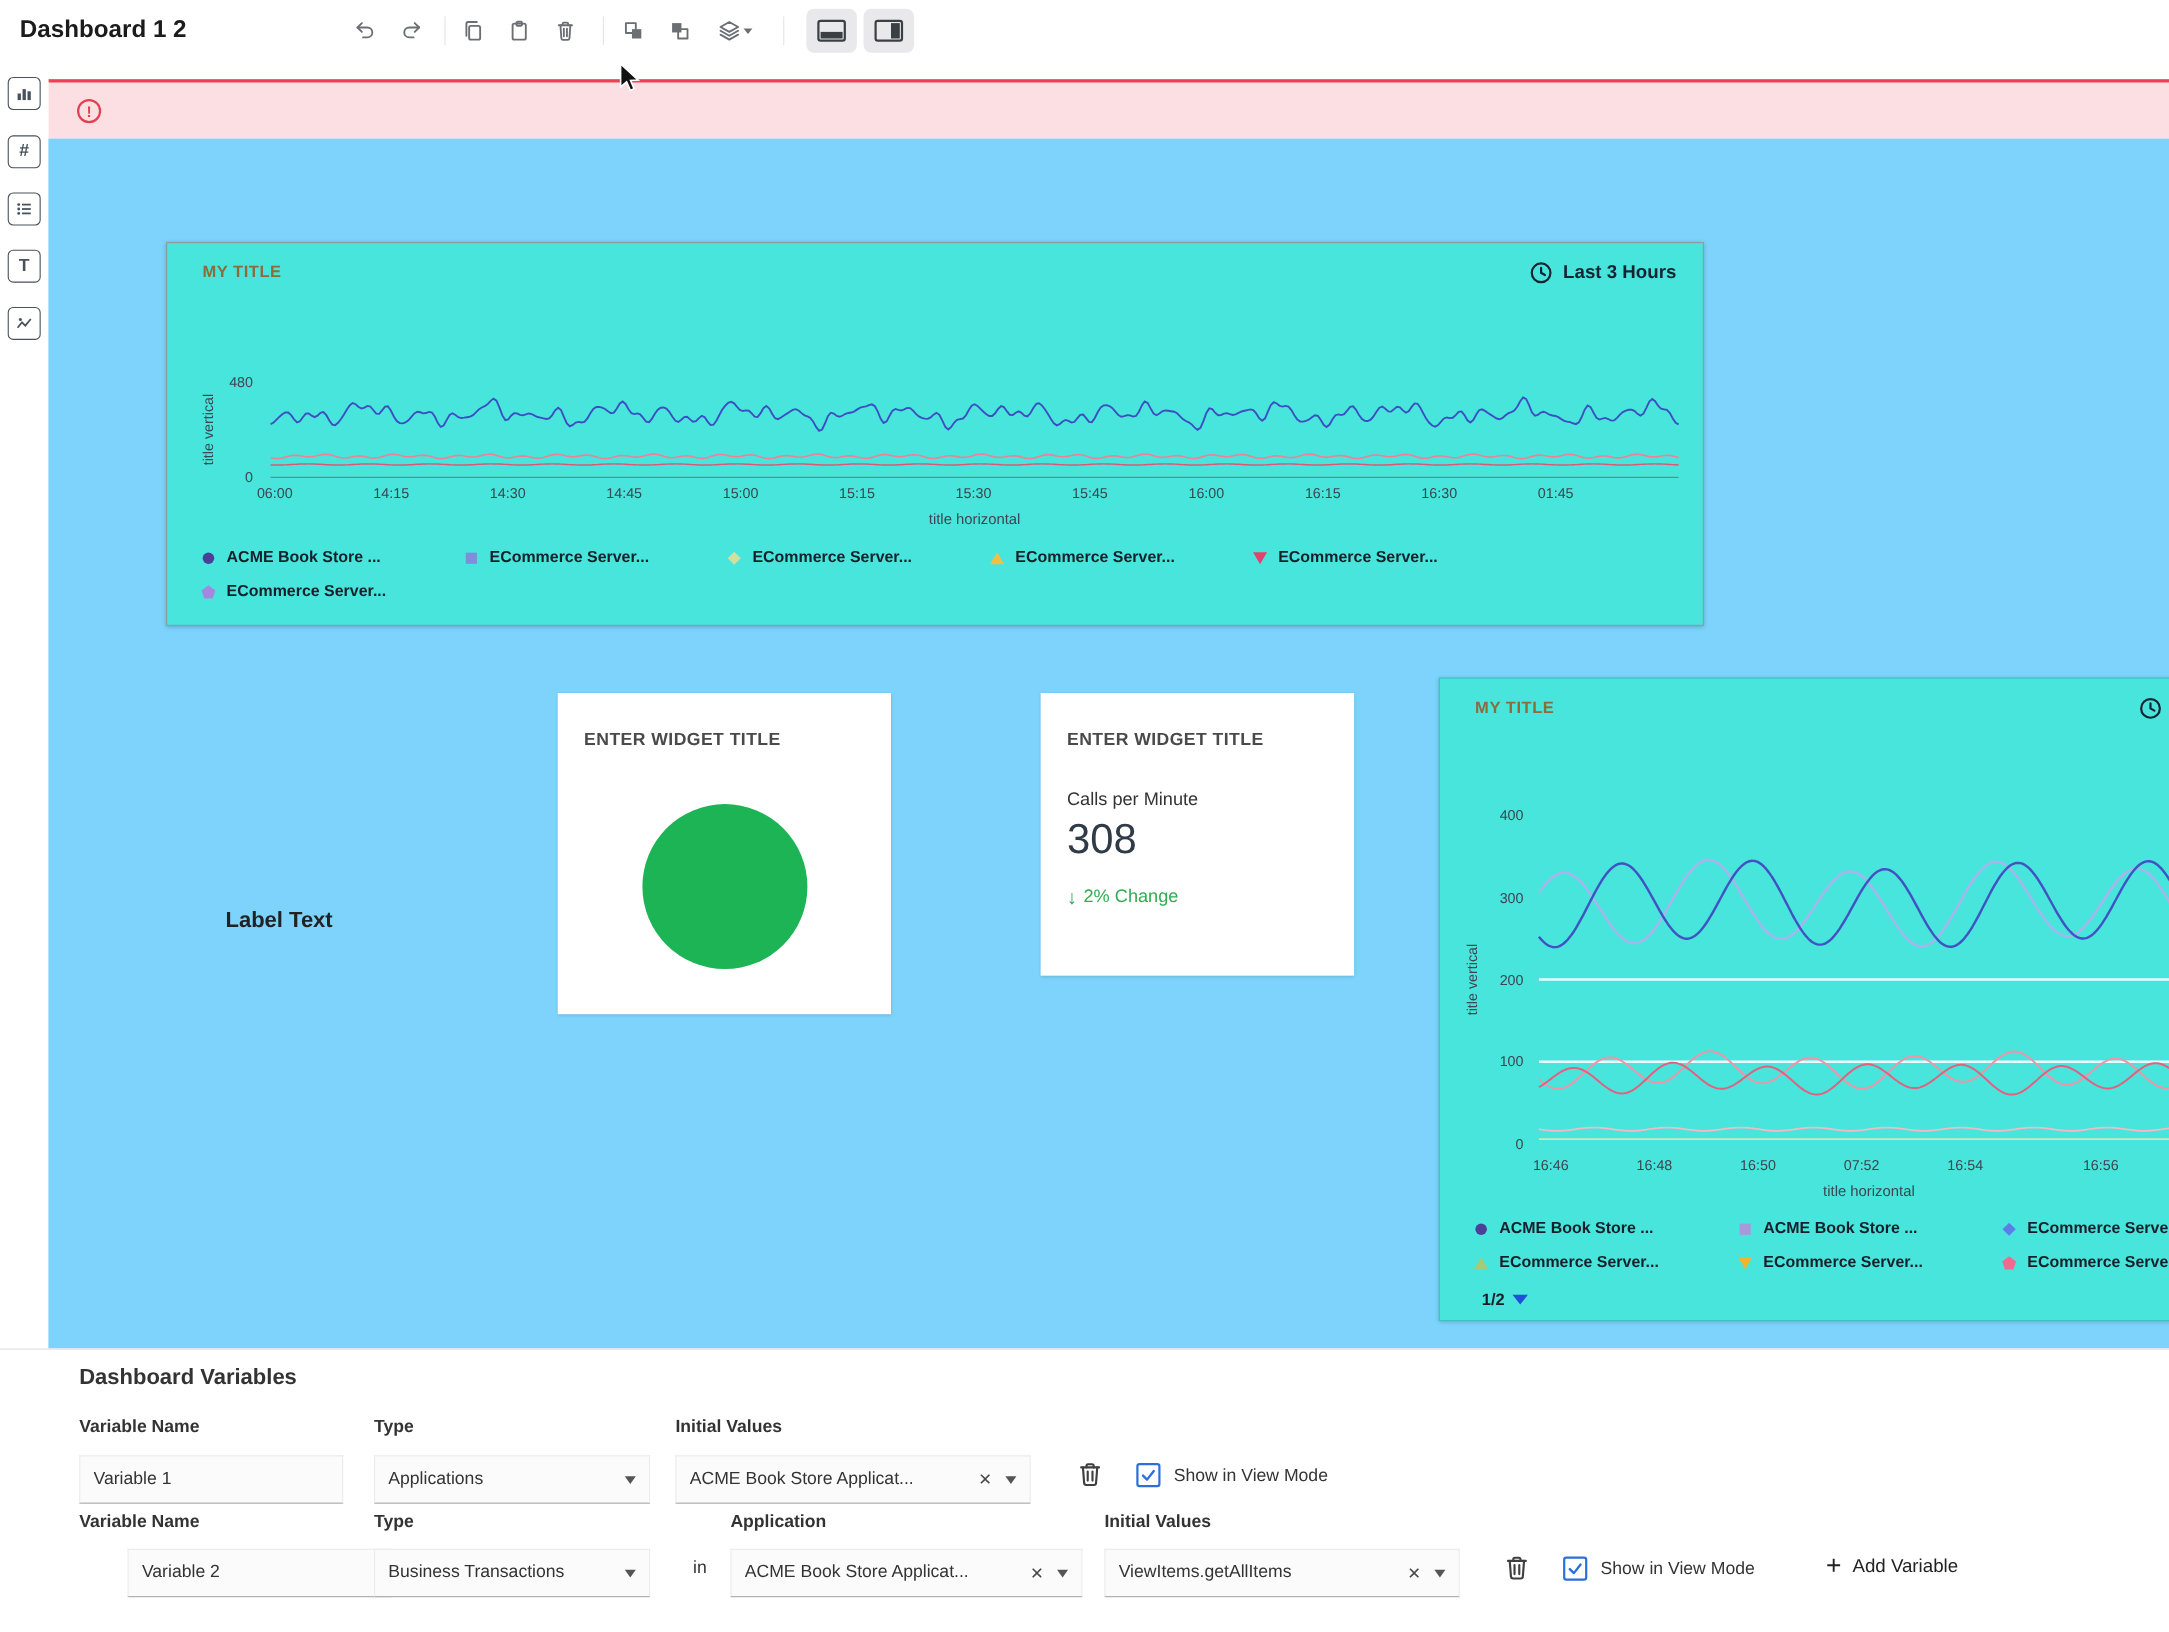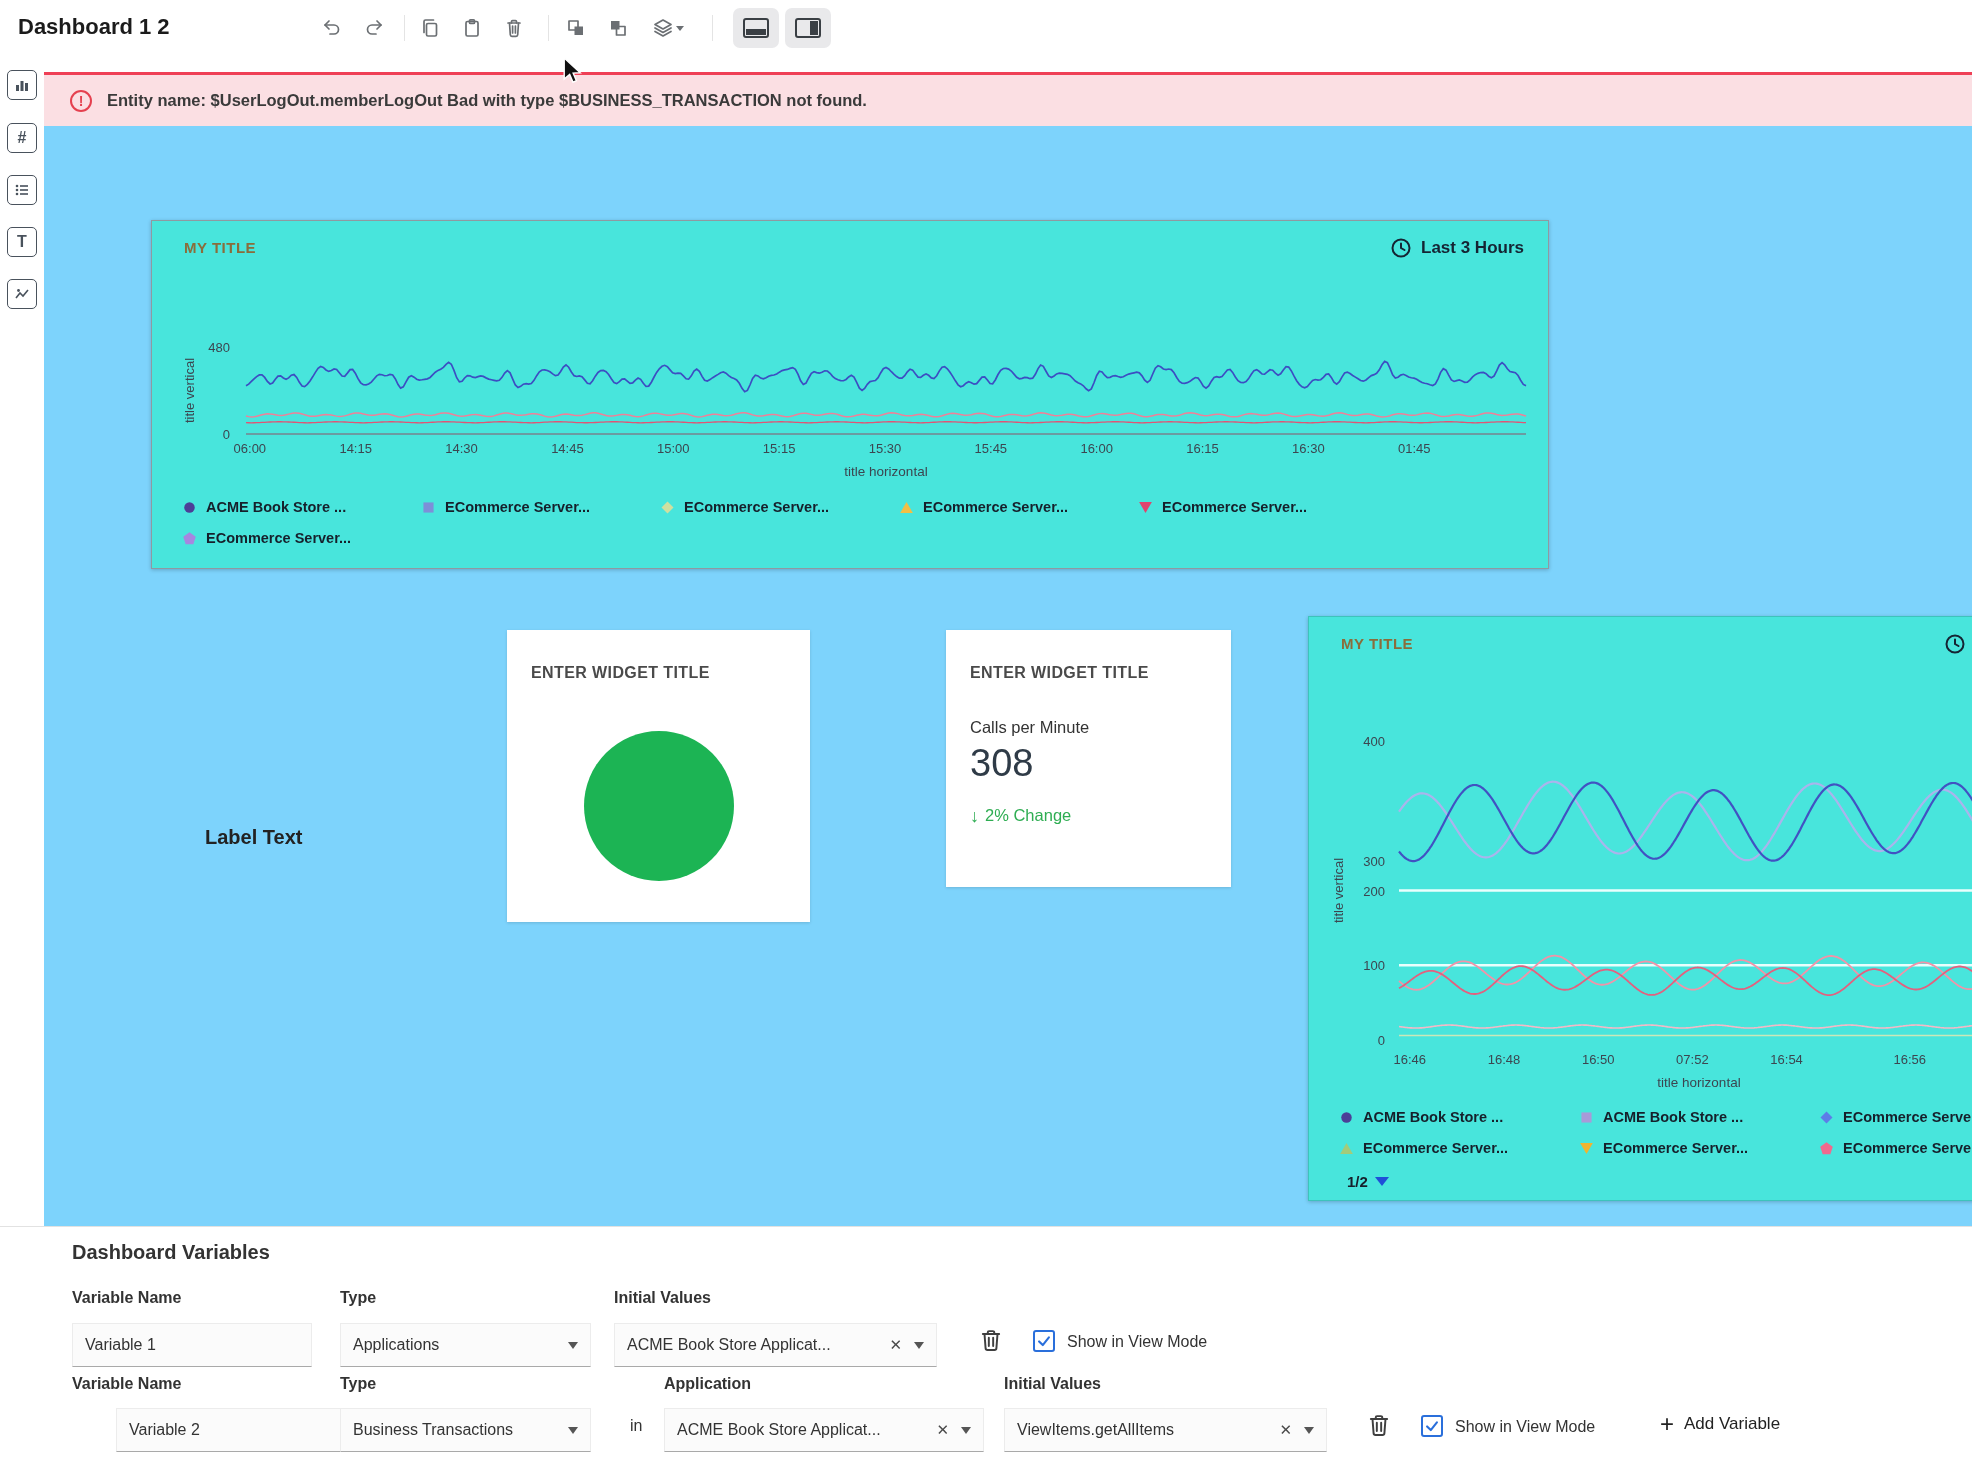--- a/index.html
+++ b/index.html
@@ -152,21 +152,20 @@
     </div>
     <div class="toggle-btn" style="left:785px">
       <div class="tg-rect">
           <div class="fill-r"></div>
         </div>
     </div>
   </header>
 
   <div class="banner">
     <div class="err-ic">!</div>
-    <div class="banner-text">Entity name: $UserLogOut.memberLogOut Bad with type $BUSINESS_TRANSACTION not found.</div>
   </div>
 
   <aside class="rail">
     <div class="rail-item" style="top:14px">
       <svg width="18" height="18" viewBox="0 0 18 18">
           <rect x="3" y="9" width="3" height="6" fill="#49525c"></rect>
           <rect x="7.5" y="5" width="3" height="10" fill="#49525c"></rect>
           <rect x="12" y="7" width="3" height="8" fill="#49525c"></rect>
         </svg>
     </div>
@@ -292,21 +291,21 @@
       <div class="w-title">MY TITLE</div>
       <div class="time-range" style="left:635px">
         <svg width="22" height="22" viewBox="0 0 22 22">
             <circle cx="11" cy="11" r="8.5" stroke="#152433" stroke-width="2" fill="none"></circle>
             <path d="M11 6.5 V11 L14.5 13" stroke="#152433" stroke-width="2" fill="none" stroke-linecap="round"></path>
           </svg>
       </div>
       <div class="yaxis-label" style="left:20px;top:124px;height:299px;width:18px">title vertical</div>
       <div class="yticks" style="left:46px;top:124px;width:30px;height:299px">
           <span class="ytick" style="top: 0%;">400</span>
-          <span class="ytick" style="top: 25%; margin-top: 45px;">300</span>
+          <span class="ytick" style="top: 25%;">300</span>
           <span class="ytick" style="top: 50%;">200</span>
           <span class="ytick" style="top: 75%;">100</span>
           <span class="ytick" style="top: 100%;">0</span>
         </div>
       <svg class="plot-svg" style="left:90px;top:124px;width:600px;height:299px" viewBox="0 0 1000 1000" preserveAspectRatio="none">
           <polyline points="0.0,500.0 2.1,500.0 4.2,500.0 6.3,500.0 8.3,500.0 10.4,500.0 12.5,500.0 14.6,500.0 16.7,500.0 18.8,500.0 20.8,500.0 22.9,500.0 25.0,500.0 27.1,500.0 29.2,500.0 31.3,500.0 33.3,500.0 35.4,500.0 37.5,500.0 39.6,500.0 41.7,500.0 43.8,500.0 45.8,500.0 47.9,500.0 50.0,500.0 52.1,500.0 54.2,500.0 56.3,500.0 58.3,500.0 60.4,500.0 62.5,500.0 64.6,500.0 66.7,500.0 68.8,500.0 70.8,500.0 72.9,500.0 75.0,500.0 77.1,500.0 79.2,500.0 81.3,500.0 83.3,500.0 85.4,500.0 87.5,500.0 89.6,500.0 91.7,500.0 93.8,500.0 95.8,500.0 97.9,500.0 100.0,500.0 102.1,500.0 104.2,500.0 106.3,500.0 108.3,500.0 110.4,500.0 112.5,500.0 114.6,500.0 116.7,500.0 118.8,500.0 120.8,500.0 122.9,500.0 125.0,500.0 127.1,500.0 129.2,500.0 131.3,500.0 133.3,500.0 135.4,500.0 137.5,500.0 139.6,500.0 141.7,500.0 143.8,500.0 145.8,500.0 147.9,500.0 150.0,500.0 152.1,500.0 154.2,500.0 156.3,500.0 158.3,500.0 160.4,500.0 162.5,500.0 164.6,500.0 166.7,500.0 168.8,500.0 170.8,500.0 172.9,500.0 175.0,500.0 177.1,500.0 179.2,500.0 181.3,500.0 183.3,500.0 185.4,500.0 187.5,500.0 189.6,500.0 191.7,500.0 193.8,500.0 195.8,500.0 197.9,500.0 200.0,500.0 202.1,500.0 204.2,500.0 206.3,500.0 208.3,500.0 210.4,500.0 212.5,500.0 214.6,500.0 216.7,500.0 218.8,500.0 220.8,500.0 222.9,500.0 225.0,500.0 227.1,500.0 229.2,500.0 231.3,500.0 233.3,500.0 235.4,500.0 237.5,500.0 239.6,500.0 241.7,500.0 243.8,500.0 245.8,500.0 247.9,500.0 250.0,500.0 252.1,500.0 254.2,500.0 256.3,500.0 258.3,500.0 260.4,500.0 262.5,500.0 264.6,500.0 266.7,500.0 268.8,500.0 270.8,500.0 272.9,500.0 275.0,500.0 277.1,500.0 279.2,500.0 281.3,500.0 283.3,500.0 285.4,500.0 287.5,500.0 289.6,500.0 291.7,500.0 293.8,500.0 295.8,500.0 297.9,500.0 300.0,500.0 302.1,500.0 304.2,500.0 306.3,500.0 308.3,500.0 310.4,500.0 312.5,500.0 314.6,500.0 316.7,500.0 318.8,500.0 320.8,500.0 322.9,500.0 325.0,500.0 327.1,500.0 329.2,500.0 331.3,500.0 333.3,500.0 335.4,500.0 337.5,500.0 339.6,500.0 341.7,500.0 343.8,500.0 345.8,500.0 347.9,500.0 350.0,500.0 352.1,500.0 354.2,500.0 356.3,500.0 358.3,500.0 360.4,500.0 362.5,500.0 364.6,500.0 366.7,500.0 368.8,500.0 370.8,500.0 372.9,500.0 375.0,500.0 377.1,500.0 379.2,500.0 381.3,500.0 383.3,500.0 385.4,500.0 387.5,500.0 389.6,500.0 391.7,500.0 393.8,500.0 395.8,500.0 397.9,500.0 400.0,500.0 402.1,500.0 404.2,500.0 406.3,500.0 408.3,500.0 410.4,500.0 412.5,500.0 414.6,500.0 416.7,500.0 418.8,500.0 420.8,500.0 422.9,500.0 425.0,500.0 427.1,500.0 429.2,500.0 431.3,500.0 433.3,500.0 435.4,500.0 437.5,500.0 439.6,500.0 441.7,500.0 443.8,500.0 445.8,500.0 447.9,500.0 450.0,500.0 452.1,500.0 454.2,500.0 456.3,500.0 458.3,500.0 460.4,500.0 462.5,500.0 464.6,500.0 466.7,500.0 468.8,500.0 470.8,500.0 472.9,500.0 475.0,500.0 477.1,500.0 479.2,500.0 481.3,500.0 483.3,500.0 485.4,500.0 487.5,500.0 489.6,500.0 491.7,500.0 493.8,500.0 495.8,500.0 497.9,500.0 500.0,500.0 502.1,500.0 504.2,500.0 506.3,500.0 508.3,500.0 510.4,500.0 512.5,500.0 514.6,500.0 516.7,500.0 518.8,500.0 520.8,500.0 522.9,500.0 525.0,500.0 527.1,500.0 529.2,500.0 531.3,500.0 533.3,500.0 535.4,500.0 537.5,500.0 539.6,500.0 541.7,500.0 543.8,500.0 545.8,500.0 547.9,500.0 550.0,500.0 552.1,500.0 554.2,500.0 556.3,500.0 558.3,500.0 560.4,500.0 562.5,500.0 564.6,500.0 566.7,500.0 568.8,500.0 570.8,500.0 572.9,500.0 575.0,500.0 577.1,500.0 579.2,500.0 581.3,500.0 583.3,500.0 585.4,500.0 587.5,500.0 589.6,500.0 591.7,500.0 593.8,500.0 595.8,500.0 597.9,500.0 600.0,500.0 602.1,500.0 604.2,500.0 606.3,500.0 608.3,500.0 610.4,500.0 612.5,500.0 614.6,500.0 616.7,500.0 618.8,500.0 620.8,500.0 622.9,500.0 625.0,500.0 627.1,500.0 629.2,500.0 631.3,500.0 633.3,500.0 635.4,500.0 637.5,500.0 639.6,500.0 641.7,500.0 643.8,500.0 645.8,500.0 647.9,500.0 650.0,500.0 652.1,500.0 654.2,500.0 656.3,500.0 658.3,500.0 660.4,500.0 662.5,500.0 664.6,500.0 666.7,500.0 668.8,500.0 670.8,500.0 672.9,500.0 675.0,500.0 677.1,500.0 679.2,500.0 681.3,500.0 683.3,500.0 685.4,500.0 687.5,500.0 689.6,500.0 691.7,500.0 693.8,500.0 695.8,500.0 697.9,500.0 700.0,500.0 702.1,500.0 704.2,500.0 706.3,500.0 708.3,500.0 710.4,500.0 712.5,500.0 714.6,500.0 716.7,500.0 718.8,500.0 720.8,500.0 722.9,500.0 725.0,500.0 727.1,500.0 729.2,500.0 731.3,500.0 733.3,500.0 735.4,500.0 737.5,500.0 739.6,500.0 741.7,500.0 743.8,500.0 745.8,500.0 747.9,500.0 750.0,500.0 752.1,500.0 754.2,500.0 756.3,500.0 758.3,500.0 760.4,500.0 762.5,500.0 764.6,500.0 766.7,500.0 768.8,500.0 770.8,500.0 772.9,500.0 775.0,500.0 777.1,500.0 779.2,500.0 781.3,500.0 783.3,500.0 785.4,500.0 787.5,500.0 789.6,500.0 791.7,500.0 793.8,500.0 795.8,500.0 797.9,500.0 800.0,500.0 802.1,500.0 804.2,500.0 806.3,500.0 808.3,500.0 810.4,500.0 812.5,500.0 814.6,500.0 816.7,500.0 818.8,500.0 820.8,500.0 822.9,500.0 825.0,500.0 827.1,500.0 829.2,500.0 831.3,500.0 833.3,500.0 835.4,500.0 837.5,500.0 839.6,500.0 841.7,500.0 843.8,500.0 845.8,500.0 847.9,500.0 850.0,500.0 852.1,500.0 854.2,500.0 856.3,500.0 858.3,500.0 860.4,500.0 862.5,500.0 864.6,500.0 866.7,500.0 868.8,500.0 870.8,500.0 872.9,500.0 875.0,500.0 877.1,500.0 879.2,500.0 881.3,500.0 883.3,500.0 885.4,500.0 887.5,500.0 889.6,500.0 891.7,500.0 893.8,500.0 895.8,500.0 897.9,500.0 900.0,500.0 902.1,500.0 904.2,500.0 906.3,500.0 908.3,500.0 910.4,500.0 912.5,500.0 914.6,500.0 916.7,500.0 918.8,500.0 920.8,500.0 922.9,500.0 925.0,500.0 927.1,500.0 929.2,500.0 931.3,500.0 933.3,500.0 935.4,500.0 937.5,500.0 939.6,500.0 941.7,500.0 943.8,500.0 945.8,500.0 947.9,500.0 950.0,500.0 952.1,500.0 954.2,500.0 956.3,500.0 958.3,500.0 960.4,500.0 962.5,500.0 964.6,500.0 966.7,500.0 968.8,500.0 970.8,500.0 972.9,500.0 975.0,500.0 977.1,500.0 979.2,500.0 981.3,500.0 983.3,500.0 985.4,500.0 987.5,500.0 989.6,500.0 991.7,500.0 993.8,500.0 995.8,500.0 997.9,500.0 1000.0,500.0" fill="none" stroke="#e9fffd" stroke-width="2.4" vector-effect="non-scaling-stroke"></polyline>
           <polyline points="0.0,750.0 2.1,750.0 4.2,750.0 6.3,750.0 8.3,750.0 10.4,750.0 12.5,750.0 14.6,750.0 16.7,750.0 18.8,750.0 20.8,750.0 22.9,750.0 25.0,750.0 27.1,750.0 29.2,750.0 31.3,750.0 33.3,750.0 35.4,750.0 37.5,750.0 39.6,750.0 41.7,750.0 43.8,750.0 45.8,750.0 47.9,750.0 50.0,750.0 52.1,750.0 54.2,750.0 56.3,750.0 58.3,750.0 60.4,750.0 62.5,750.0 64.6,750.0 66.7,750.0 68.8,750.0 70.8,750.0 72.9,750.0 75.0,750.0 77.1,750.0 79.2,750.0 81.3,750.0 83.3,750.0 85.4,750.0 87.5,750.0 89.6,750.0 91.7,750.0 93.8,750.0 95.8,750.0 97.9,750.0 100.0,750.0 102.1,750.0 104.2,750.0 106.3,750.0 108.3,750.0 110.4,750.0 112.5,750.0 114.6,750.0 116.7,750.0 118.8,750.0 120.8,750.0 122.9,750.0 125.0,750.0 127.1,750.0 129.2,750.0 131.3,750.0 133.3,750.0 135.4,750.0 137.5,750.0 139.6,750.0 141.7,750.0 143.8,750.0 145.8,750.0 147.9,750.0 150.0,750.0 152.1,750.0 154.2,750.0 156.3,750.0 158.3,750.0 160.4,750.0 162.5,750.0 164.6,750.0 166.7,750.0 168.8,750.0 170.8,750.0 172.9,750.0 175.0,750.0 177.1,750.0 179.2,750.0 181.3,750.0 183.3,750.0 185.4,750.0 187.5,750.0 189.6,750.0 191.7,750.0 193.8,750.0 195.8,750.0 197.9,750.0 200.0,750.0 202.1,750.0 204.2,750.0 206.3,750.0 208.3,750.0 210.4,750.0 212.5,750.0 214.6,750.0 216.7,750.0 218.8,750.0 220.8,750.0 222.9,750.0 225.0,750.0 227.1,750.0 229.2,750.0 231.3,750.0 233.3,750.0 235.4,750.0 237.5,750.0 239.6,750.0 241.7,750.0 243.8,750.0 245.8,750.0 247.9,750.0 250.0,750.0 252.1,750.0 254.2,750.0 256.3,750.0 258.3,750.0 260.4,750.0 262.5,750.0 264.6,750.0 266.7,750.0 268.8,750.0 270.8,750.0 272.9,750.0 275.0,750.0 277.1,750.0 279.2,750.0 281.3,750.0 283.3,750.0 285.4,750.0 287.5,750.0 289.6,750.0 291.7,750.0 293.8,750.0 295.8,750.0 297.9,750.0 300.0,750.0 302.1,750.0 304.2,750.0 306.3,750.0 308.3,750.0 310.4,750.0 312.5,750.0 314.6,750.0 316.7,750.0 318.8,750.0 320.8,750.0 322.9,750.0 325.0,750.0 327.1,750.0 329.2,750.0 331.3,750.0 333.3,750.0 335.4,750.0 337.5,750.0 339.6,750.0 341.7,750.0 343.8,750.0 345.8,750.0 347.9,750.0 350.0,750.0 352.1,750.0 354.2,750.0 356.3,750.0 358.3,750.0 360.4,750.0 362.5,750.0 364.6,750.0 366.7,750.0 368.8,750.0 370.8,750.0 372.9,750.0 375.0,750.0 377.1,750.0 379.2,750.0 381.3,750.0 383.3,750.0 385.4,750.0 387.5,750.0 389.6,750.0 391.7,750.0 393.8,750.0 395.8,750.0 397.9,750.0 400.0,750.0 402.1,750.0 404.2,750.0 406.3,750.0 408.3,750.0 410.4,750.0 412.5,750.0 414.6,750.0 416.7,750.0 418.8,750.0 420.8,750.0 422.9,750.0 425.0,750.0 427.1,750.0 429.2,750.0 431.3,750.0 433.3,750.0 435.4,750.0 437.5,750.0 439.6,750.0 441.7,750.0 443.8,750.0 445.8,750.0 447.9,750.0 450.0,750.0 452.1,750.0 454.2,750.0 456.3,750.0 458.3,750.0 460.4,750.0 462.5,750.0 464.6,750.0 466.7,750.0 468.8,750.0 470.8,750.0 472.9,750.0 475.0,750.0 477.1,750.0 479.2,750.0 481.3,750.0 483.3,750.0 485.4,750.0 487.5,750.0 489.6,750.0 491.7,750.0 493.8,750.0 495.8,750.0 497.9,750.0 500.0,750.0 502.1,750.0 504.2,750.0 506.3,750.0 508.3,750.0 510.4,750.0 512.5,750.0 514.6,750.0 516.7,750.0 518.8,750.0 520.8,750.0 522.9,750.0 525.0,750.0 527.1,750.0 529.2,750.0 531.3,750.0 533.3,750.0 535.4,750.0 537.5,750.0 539.6,750.0 541.7,750.0 543.8,750.0 545.8,750.0 547.9,750.0 550.0,750.0 552.1,750.0 554.2,750.0 556.3,750.0 558.3,750.0 560.4,750.0 562.5,750.0 564.6,750.0 566.7,750.0 568.8,750.0 570.8,750.0 572.9,750.0 575.0,750.0 577.1,750.0 579.2,750.0 581.3,750.0 583.3,750.0 585.4,750.0 587.5,750.0 589.6,750.0 591.7,750.0 593.8,750.0 595.8,750.0 597.9,750.0 600.0,750.0 602.1,750.0 604.2,750.0 606.3,750.0 608.3,750.0 610.4,750.0 612.5,750.0 614.6,750.0 616.7,750.0 618.8,750.0 620.8,750.0 622.9,750.0 625.0,750.0 627.1,750.0 629.2,750.0 631.3,750.0 633.3,750.0 635.4,750.0 637.5,750.0 639.6,750.0 641.7,750.0 643.8,750.0 645.8,750.0 647.9,750.0 650.0,750.0 652.1,750.0 654.2,750.0 656.3,750.0 658.3,750.0 660.4,750.0 662.5,750.0 664.6,750.0 666.7,750.0 668.8,750.0 670.8,750.0 672.9,750.0 675.0,750.0 677.1,750.0 679.2,750.0 681.3,750.0 683.3,750.0 685.4,750.0 687.5,750.0 689.6,750.0 691.7,750.0 693.8,750.0 695.8,750.0 697.9,750.0 700.0,750.0 702.1,750.0 704.2,750.0 706.3,750.0 708.3,750.0 710.4,750.0 712.5,750.0 714.6,750.0 716.7,750.0 718.8,750.0 720.8,750.0 722.9,750.0 725.0,750.0 727.1,750.0 729.2,750.0 731.3,750.0 733.3,750.0 735.4,750.0 737.5,750.0 739.6,750.0 741.7,750.0 743.8,750.0 745.8,750.0 747.9,750.0 750.0,750.0 752.1,750.0 754.2,750.0 756.3,750.0 758.3,750.0 760.4,750.0 762.5,750.0 764.6,750.0 766.7,750.0 768.8,750.0 770.8,750.0 772.9,750.0 775.0,750.0 777.1,750.0 779.2,750.0 781.3,750.0 783.3,750.0 785.4,750.0 787.5,750.0 789.6,750.0 791.7,750.0 793.8,750.0 795.8,750.0 797.9,750.0 800.0,750.0 802.1,750.0 804.2,750.0 806.3,750.0 808.3,750.0 810.4,750.0 812.5,750.0 814.6,750.0 816.7,750.0 818.8,750.0 820.8,750.0 822.9,750.0 825.0,750.0 827.1,750.0 829.2,750.0 831.3,750.0 833.3,750.0 835.4,750.0 837.5,750.0 839.6,750.0 841.7,750.0 843.8,750.0 845.8,750.0 847.9,750.0 850.0,750.0 852.1,750.0 854.2,750.0 856.3,750.0 858.3,750.0 860.4,750.0 862.5,750.0 864.6,750.0 866.7,750.0 868.8,750.0 870.8,750.0 872.9,750.0 875.0,750.0 877.1,750.0 879.2,750.0 881.3,750.0 883.3,750.0 885.4,750.0 887.5,750.0 889.6,750.0 891.7,750.0 893.8,750.0 895.8,750.0 897.9,750.0 900.0,750.0 902.1,750.0 904.2,750.0 906.3,750.0 908.3,750.0 910.4,750.0 912.5,750.0 914.6,750.0 916.7,750.0 918.8,750.0 920.8,750.0 922.9,750.0 925.0,750.0 927.1,750.0 929.2,750.0 931.3,750.0 933.3,750.0 935.4,750.0 937.5,750.0 939.6,750.0 941.7,750.0 943.8,750.0 945.8,750.0 947.9,750.0 950.0,750.0 952.1,750.0 954.2,750.0 956.3,750.0 958.3,750.0 960.4,750.0 962.5,750.0 964.6,750.0 966.7,750.0 968.8,750.0 970.8,750.0 972.9,750.0 975.0,750.0 977.1,750.0 979.2,750.0 981.3,750.0 983.3,750.0 985.4,750.0 987.5,750.0 989.6,750.0 991.7,750.0 993.8,750.0 995.8,750.0 997.9,750.0 1000.0,750.0" fill="none" stroke="#e9fffd" stroke-width="2.4" vector-effect="non-scaling-stroke"></polyline>
           <polyline points="0.0,235.9 2.1,230.1 4.2,224.5 6.3,219.1 8.3,213.9 10.4,209.0 12.5,204.3 14.6,200.0 16.7,195.9 18.8,192.2 20.8,188.8 22.9,185.7 25.0,183.1 27.1,180.7 29.2,178.8 31.3,177.3 33.3,176.1 35.4,175.3 37.5,175.0 39.6,175.0 41.7,175.5 43.8,176.3 45.8,177.6 47.9,179.2 50.0,181.2 52.1,183.6 54.2,186.4 56.3,189.5 58.3,193.0 60.4,196.8 62.5,201.0 64.6,205.4 66.7,210.1 68.8,215.1 70.8,220.4 72.9,225.9 75.0,231.6 77.1,237.5 79.2,243.5 81.3,249.7 83.3,256.1 85.4,262.5 87.5,269.0 89.6,275.6 91.7,282.2 93.8,288.8 95.8,295.3 97.9,301.8 100.0,308.3 102.1,314.6 104.2,320.9 106.3,327.0 108.3,332.9 110.4,338.6 112.5,344.1 114.6,349.4 116.7,354.4 118.8,359.2 120.8,363.6 122.9,367.8 125.0,371.6 127.1,375.1 129.2,378.2 131.3,381.0 133.3,383.4 135.4,385.4 137.5,387.0 139.6,388.1 141.7,388.9 143.8,389.3 145.8,389.2 147.9,388.7 150.0,387.9 152.1,386.5 154.2,384.8 156.3,382.7 158.3,380.1 160.4,377.2 162.5,373.9 164.6,370.2 166.7,366.1 168.8,361.7 170.8,356.9 172.9,351.8 175.0,346.5 177.1,340.8 179.2,334.9 181.3,328.7 183.3,322.3 185.4,315.6 187.5,308.8 189.6,301.9 191.7,294.8 193.8,287.6 195.8,280.3 197.9,272.9 200.0,265.5 202.1,258.1 204.2,250.8 206.3,243.4 208.3,236.1 210.4,228.9 212.5,221.9 214.6,214.9 216.7,208.1 218.8,201.5 220.8,195.2 222.9,189.0 225.0,183.1 227.1,177.5 229.2,172.2 231.3,167.1 233.3,162.4 235.4,158.1 237.5,154.1 239.6,150.5 241.7,147.2 243.8,144.4 245.8,142.0 247.9,139.9 250.0,138.3 252.1,137.2 254.2,136.4 256.3,136.1 258.3,136.2 260.4,136.7 262.5,137.7 264.6,139.1 266.7,140.9 268.8,143.1 270.8,145.8 272.9,148.8 275.0,152.2 277.1,156.0 279.2,160.1 281.3,164.6 283.3,169.4 285.4,174.5 287.5,179.8 289.6,185.5 291.7,191.4 293.8,197.5 295.8,203.9 297.9,210.4 300.0,217.1 302.1,223.9 304.2,230.9 306.3,237.9 308.3,245.0 310.4,252.1 312.5,259.2 314.6,266.3 316.7,273.4 318.8,280.4 320.8,287.4 322.9,294.2 325.0,300.9 327.1,307.4 329.2,313.7 331.3,319.8 333.3,325.7 335.4,331.4 337.5,336.8 339.6,341.9 341.7,346.7 343.8,351.2 345.8,355.3 347.9,359.2 350.0,362.6 352.1,365.7 354.2,368.4 356.3,370.7 358.3,372.6 360.4,374.1 362.5,375.2 364.6,375.9 366.7,376.2 368.8,376.1 370.8,375.5 372.9,374.6 375.0,373.2 377.1,371.5 379.2,369.4 381.3,366.9 383.3,364.0 385.4,360.8 387.5,357.3 389.6,353.4 391.7,349.2 393.8,344.7 395.8,340.0 397.9,335.0 400.0,329.7 402.1,324.2 404.2,318.6 406.3,312.7 408.3,306.7 410.4,300.6 412.5,294.4 414.6,288.1 416.7,281.8 418.8,275.4 420.8,269.0 422.9,262.6 425.0,256.3 427.1,250.0 429.2,243.9 431.3,237.8 433.3,231.9 435.4,226.1 437.5,220.6 439.6,215.2 441.7,210.1 443.8,205.2 445.8,200.6 447.9,196.3 450.0,192.2 452.1,188.5 454.2,185.1 456.3,182.1 458.3,179.4 460.4,177.1 462.5,175.1 464.6,173.6 466.7,172.4 468.8,171.7 470.8,171.3 472.9,171.4 475.0,171.8 477.1,172.7 479.2,173.9 481.3,175.6 483.3,177.6 485.4,180.0 487.5,182.8 489.6,186.0 491.7,189.5 493.8,193.4 495.8,197.6 497.9,202.2 500.0,207.0 502.1,212.1 504.2,217.5 506.3,223.1 508.3,229.0 510.4,235.0 512.5,241.3 514.6,247.7 516.7,254.2 518.8,260.8 520.8,267.6 522.9,274.4 525.0,281.3 527.1,288.1 529.2,295.0 531.3,301.8 533.3,308.6 535.4,315.3 537.5,321.8 539.6,328.3 541.7,334.6 543.8,340.7 545.8,346.6 547.9,352.3 550.0,357.7 552.1,362.9 554.2,367.8 556.3,372.4 558.3,376.6 560.4,380.6 562.5,384.1 564.6,387.3 566.7,390.2 568.8,392.6 570.8,394.7 572.9,396.3 575.0,397.5 577.1,398.3 579.2,398.7 581.3,398.7 583.3,398.2 585.4,397.3 587.5,396.0 589.6,394.3 591.7,392.1 593.8,389.5 595.8,386.6 597.9,383.2 600.0,379.5 602.1,375.3 604.2,370.9 606.3,366.1 608.3,360.9 610.4,355.5 612.5,349.8 614.6,343.8 616.7,337.5 618.8,331.1 620.8,324.4 622.9,317.5 625.0,310.5 627.1,303.3 629.2,296.0 631.3,288.7 633.3,281.3 635.4,273.8 637.5,266.3 639.6,258.9 641.7,251.4 643.8,244.1 645.8,236.8 647.9,229.7 650.0,222.7 652.1,215.8 654.2,209.2 656.3,202.7 658.3,196.5 660.4,190.5 662.5,184.8 664.6,179.4 666.7,174.3 668.8,169.5 670.8,165.1 672.9,161.0 675.0,157.3 677.1,154.0 679.2,151.1 681.3,148.5 683.3,146.4 685.4,144.7 687.5,143.4 689.6,142.6 691.7,142.1 693.8,142.1 695.8,142.6 697.9,143.4 700.0,144.7 702.1,146.3 704.2,148.4 706.3,150.9 708.3,153.7 710.4,157.0 712.5,160.6 714.6,164.5 716.7,168.8 718.8,173.4 720.8,178.3 722.9,183.5 725.0,189.0 727.1,194.6 729.2,200.5 731.3,206.7 733.3,212.9 735.4,219.4 737.5,225.9 739.6,232.6 741.7,239.3 743.8,246.1 745.8,253.0 747.9,259.8 750.0,266.6 752.1,273.4 754.2,280.1 756.3,286.7 758.3,293.2 760.4,299.5 762.5,305.7 764.6,311.7 766.7,317.5 768.8,323.1 770.8,328.4 772.9,333.4 775.0,338.2 777.1,342.6 779.2,346.8 781.3,350.6 783.3,354.0 785.4,357.1 787.5,359.9 789.6,362.2 791.7,364.2 793.8,365.7 795.8,366.9 797.9,367.7 800.0,368.0 802.1,368.0 804.2,367.6 806.3,366.7 808.3,365.5 810.4,363.8 812.5,361.8 814.6,359.4 816.7,356.7 818.8,353.6 820.8,350.1 822.9,346.3 825.0,342.2 827.1,337.9 829.2,333.2 831.3,328.2 833.3,323.1 835.4,317.7 837.5,312.0 839.6,306.3 841.7,300.3 843.8,294.2 845.8,288.0 847.9,281.8 850.0,275.4 852.1,269.0 854.2,262.6 856.3,256.2 858.3,249.9 860.4,243.6 862.5,237.4 864.6,231.3 866.7,225.3 868.8,219.5 870.8,213.8 872.9,208.4 875.0,203.2 877.1,198.2 879.2,193.5 881.3,189.0 883.3,184.9 885.4,181.1 887.5,177.6 889.6,174.4 891.7,171.6 893.8,169.2 895.8,167.1 897.9,165.5 900.0,164.2 902.1,163.3 904.2,162.8 906.3,162.8 908.3,163.1 910.4,163.9 912.5,165.1 914.6,166.7 916.7,168.6 918.8,171.0 920.8,173.8 922.9,176.9 925.0,180.4 927.1,184.3 929.2,188.5 931.3,193.1 933.3,198.0 935.4,203.1 937.5,208.6 939.6,214.3 941.7,220.3 943.8,226.5 945.8,232.8 947.9,239.4 950.0,246.1 952.1,253.0 954.2,260.0 956.3,267.0 958.3,274.1 960.4,281.3 962.5,288.4 964.6,295.6 966.7,302.7 968.8,309.7 970.8,316.7 972.9,323.5 975.0,330.2 977.1,336.8 979.2,343.1 981.3,349.2 983.3,355.1 985.4,360.8 987.5,366.2 989.6,371.3 991.7,376.1 993.8,380.5 995.8,384.6 997.9,388.4 1000.0,391.8" fill="none" stroke="#aab4ec" stroke-width="2.2" vector-effect="non-scaling-stroke"></polyline>
           <polyline points="0.0,369.7 2.1,374.9 4.2,379.6 6.3,383.9 8.3,387.8 10.4,391.3 12.5,394.2 14.6,396.7 16.7,398.7 18.8,400.1 20.8,401.1 22.9,401.6 25.0,401.5 27.1,400.9 29.2,399.8 31.3,398.2 33.3,396.1 35.4,393.4 37.5,390.3 39.6,386.7 41.7,382.7 43.8,378.2 45.8,373.2 47.9,367.9 50.0,362.2 52.1,356.1 54.2,349.7 56.3,342.9 58.3,335.9 60.4,328.6 62.5,321.1 64.6,313.5 66.7,305.6 68.8,297.6 70.8,289.6 72.9,281.4 75.0,273.3 77.1,265.1 79.2,257.0 81.3,248.9 83.3,241.0 85.4,233.2 87.5,225.5 89.6,218.1 91.7,210.9 93.8,204.0 95.8,197.3 97.9,191.0 100.0,185.0 102.1,179.4 104.2,174.2 106.3,169.4 108.3,165.0 110.4,161.0 112.5,157.6 114.6,154.6 116.7,152.1 118.8,150.1 120.8,148.6 122.9,147.6 125.0,147.1 127.1,147.2 129.2,147.7 131.3,148.8 133.3,150.4 135.4,152.4 137.5,155.0 139.6,158.0 141.7,161.5 143.8,165.5 145.8,169.8 147.9,174.6 150.0,179.7 152.1,185.2 154.2,191.1 156.3,197.2 158.3,203.7 160.4,210.4 162.5,217.3 164.6,224.4 166.7,231.7 168.8,239.1 170.8,246.6 172.9,254.2 175.0,261.8 177.1,269.4 179.2,276.9 181.3,284.4 183.3,291.8 185.4,299.1 187.5,306.2 189.6,313.0 191.7,319.7 193.8,326.1 195.8,332.2 197.9,338.0 200.0,343.5 202.1,348.6 204.2,353.3 206.3,357.6 208.3,361.5 210.4,365.0 212.5,368.0 214.6,370.5 216.7,372.5 218.8,374.1 220.8,375.1 222.9,375.7 225.0,375.7 227.1,375.2 229.2,374.3 231.3,372.8 233.3,370.8 235.4,368.3 237.5,365.4 239.6,362.0 241.7,358.2 243.8,353.9 245.8,349.2 247.9,344.1 250.0,338.6 252.1,332.8 254.2,326.7 256.3,320.2 258.3,313.5 260.4,306.5 262.5,299.4 264.6,292.0 266.7,284.5 268.8,276.9 270.8,269.2 272.9,261.4 275.0,253.6 277.1,245.9 279.2,238.1 281.3,230.5 283.3,223.0 285.4,215.6 287.5,208.4 289.6,201.4 291.7,194.7 293.8,188.2 295.8,182.0 297.9,176.2 300.0,170.7 302.1,165.6 304.2,160.8 306.3,156.5 308.3,152.7 310.4,149.3 312.5,146.3 314.6,143.9 316.7,141.9 318.8,140.4 320.8,139.5 322.9,139.0 325.0,139.1 327.1,139.7 329.2,140.9 331.3,142.5 333.3,144.6 335.4,147.3 337.5,150.4 339.6,154.0 341.7,158.1 343.8,162.6 345.8,167.5 347.9,172.9 350.0,178.6 352.1,184.7 354.2,191.2 356.3,197.9 358.3,204.9 360.4,212.2 362.5,219.7 364.6,227.4 366.7,235.3 368.8,243.2 370.8,251.3 372.9,259.5 375.0,267.6 377.1,275.8 379.2,283.9 381.3,292.0 383.3,299.9 385.4,307.7 387.5,315.4 389.6,322.8 391.7,330.0 393.8,337.0 395.8,343.6 397.9,349.9 400.0,355.9 402.1,361.5 404.2,366.8 406.3,371.6 408.3,376.0 410.4,379.9 412.5,383.4 414.6,386.4 416.7,388.9 418.8,390.9 420.8,392.3 422.9,393.3 425.0,393.8 427.1,393.7 429.2,393.2 431.3,392.1 433.3,390.5 435.4,388.4 437.5,385.9 439.6,382.8 441.7,379.3 443.8,375.4 445.8,371.0 447.9,366.3 450.0,361.1 452.1,355.6 454.2,349.7 456.3,343.6 458.3,337.1 460.4,330.4 462.5,323.5 464.6,316.3 466.7,309.0 468.8,301.6 470.8,294.1 472.9,286.5 475.0,278.9 477.1,271.3 479.2,263.7 481.3,256.2 483.3,248.8 485.4,241.5 487.5,234.4 489.6,227.5 491.7,220.8 493.8,214.4 495.8,208.3 497.9,202.5 500.0,197.0 502.1,191.9 504.2,187.1 506.3,182.8 508.3,178.9 510.4,175.4 512.5,172.4 514.6,169.9 516.7,167.8 518.8,166.2 520.8,165.2 522.9,164.6 525.0,164.6 527.1,165.0 529.2,166.0 531.3,167.4 533.3,169.4 535.4,171.8 537.5,174.7 539.6,178.1 541.7,181.9 543.8,186.2 545.8,190.9 547.9,195.9 550.0,201.4 552.1,207.2 554.2,213.3 556.3,219.7 558.3,226.4 560.4,233.4 562.5,240.5 564.6,247.9 566.7,255.3 568.8,262.9 570.8,270.6 572.9,278.4 575.0,286.1 577.1,293.9 579.2,301.6 581.3,309.2 583.3,316.7 585.4,324.0 587.5,331.2 589.6,338.2 591.7,344.9 593.8,351.4 595.8,357.5 597.9,363.4 600.0,368.8 602.1,373.9 604.2,378.6 606.3,382.9 608.3,386.8 610.4,390.2 612.5,393.1 614.6,395.6 616.7,397.5 618.8,398.9 620.8,399.9 622.9,400.3 625.0,400.2 627.1,399.6 629.2,398.4 631.3,396.8 633.3,394.6 635.4,392.0 637.5,388.8 639.6,385.2 641.7,381.1 643.8,376.6 645.8,371.7 647.9,366.3 650.0,360.6 652.1,354.4 654.2,348.0 656.3,341.3 658.3,334.2 660.4,326.9 662.5,319.4 664.6,311.7 666.7,303.9 668.8,295.9 670.8,287.8 672.9,279.6 675.0,271.4 677.1,263.3 679.2,255.1 681.3,247.1 683.3,239.1 685.4,231.3 687.5,223.7 689.6,216.2 691.7,209.0 693.8,202.1 695.8,195.5 697.9,189.1 700.0,183.1 702.1,177.5 704.2,172.3 706.3,167.5 708.3,163.1 710.4,159.2 712.5,155.7 714.6,152.7 716.7,150.2 718.8,148.2 720.8,146.7 722.9,145.8 725.0,145.3 727.1,145.4 729.2,145.9 731.3,147.0 733.3,148.6 735.4,150.7 737.5,153.3 739.6,156.3 741.7,159.8 743.8,163.8 745.8,168.1 747.9,172.9 750.0,178.1 752.1,183.6 754.2,189.5 756.3,195.7 758.3,202.1 760.4,208.9 762.5,215.8 764.6,223.0 766.7,230.3 768.8,237.7 770.8,245.2 772.9,252.8 775.0,260.5 777.1,268.1 779.2,275.7 781.3,283.2 783.3,290.6 785.4,297.9 787.5,305.0 789.6,311.9 791.7,318.6 793.8,325.1 795.8,331.2 797.9,337.1 800.0,342.6 802.1,347.7 804.2,352.5 806.3,356.8 808.3,360.8 810.4,364.2 812.5,367.3 814.6,369.8 816.7,371.9 818.8,373.5 820.8,374.6 822.9,375.2 825.0,375.2 827.1,374.8 829.2,373.9 831.3,372.4 833.3,370.5 835.4,368.1 837.5,365.2 839.6,361.8 841.7,358.0 843.8,353.8 845.8,349.1 847.9,344.1 850.0,338.7 852.1,332.9 854.2,326.8 856.3,320.4 858.3,313.7 860.4,306.8 862.5,299.7 864.6,292.3 866.7,284.9 868.8,277.3 870.8,269.6 872.9,261.9 875.0,254.2 877.1,246.4 879.2,238.8 881.3,231.2 883.3,223.7 885.4,216.3 887.5,209.2 889.6,202.2 891.7,195.5 893.8,189.1 895.8,183.0 897.9,177.2 900.0,171.7 902.1,166.6 904.2,161.9 906.3,157.6 908.3,153.8 910.4,150.4 912.5,147.5 914.6,145.1 916.7,143.2 918.8,141.7 920.8,140.8 922.9,140.4 925.0,140.5 927.1,141.1 929.2,142.3 931.3,144.0 933.3,146.1 935.4,148.8 937.5,151.9 939.6,155.6 941.7,159.7 943.8,164.2 945.8,169.2 947.9,174.5 950.0,180.3 952.1,186.4 954.2,192.9 956.3,199.6 958.3,206.7 960.4,214.0 962.5,221.5 964.6,229.2 966.7,237.1 968.8,245.1 970.8,253.1 972.9,261.3 975.0,269.5 977.1,277.7 979.2,285.8 981.3,293.8 983.3,301.8 985.4,309.6 987.5,317.3 989.6,324.7 991.7,331.9 993.8,338.8 995.8,345.5 997.9,351.8 1000.0,357.8" fill="none" stroke="#4152c2" stroke-width="2.2" vector-effect="non-scaling-stroke"></polyline>
           <polyline points="0.0,802.6 2.1,806.3 4.2,809.8 6.3,813.1 8.3,816.2 10.4,819.0 12.5,821.6 14.6,824.0 16.7,826.1 18.8,827.8 20.8,829.3 22.9,830.4 25.0,831.2 27.1,831.7 29.2,831.9 31.3,831.7 33.3,831.1 35.4,830.3 37.5,829.1 39.6,827.6 41.7,825.8 43.8,823.7 45.8,821.3 47.9,818.7 50.0,815.8 52.1,812.7 54.2,809.5 56.3,806.0 58.3,802.4 60.4,798.6 62.5,794.8 64.6,790.9 66.7,786.9 68.8,783.0 70.8,779.0 72.9,775.1 75.0,771.2 77.1,767.5 79.2,763.8 81.3,760.3 83.3,757.0 85.4,753.9 87.5,751.0 89.6,748.3 91.7,745.8 93.8,743.7 95.8,741.8 97.9,740.2 100.0,738.9 102.1,737.9 104.2,737.2 106.3,736.9 108.3,736.8 110.4,737.1 112.5,737.7 114.6,738.6 116.7,739.8 118.8,741.3 120.8,743.1 122.9,745.1 125.0,747.4 127.1,749.9 129.2,752.6 131.3,755.4 133.3,758.5 135.4,761.7 137.5,764.9 139.6,768.3 141.7,771.8 143.8,775.2 145.8,778.7 147.9,782.1 150.0,785.5 152.1,788.8 154.2,792.0 156.3,795.1 158.3,798.0 160.4,800.8 162.5,803.3 164.6,805.6 166.7,807.7 168.8,809.6 170.8,811.1 172.9,812.4 175.0,813.4 177.1,814.0 179.2,814.4 181.3,814.4 183.3,814.1 185.4,813.5 187.5,812.6 189.6,811.4 191.7,809.8 193.8,808.0 195.8,805.9 197.9,803.5 200.0,800.8 202.1,797.9 204.2,794.8 206.3,791.5 208.3,788.0 210.4,784.4 212.5,780.7 214.6,776.8 216.7,772.8 218.8,768.9 220.8,764.9 222.9,760.9 225.0,756.9 227.1,753.0 229.2,749.2 231.3,745.5 233.3,741.9 235.4,738.5 237.5,735.4 239.6,732.4 241.7,729.6 243.8,727.1 245.8,724.9 247.9,723.0 250.0,721.4 252.1,720.0 254.2,719.0 256.3,718.4 258.3,718.0 260.4,718.1 262.5,718.4 264.6,719.1 266.7,720.1 268.8,721.4 270.8,723.0 272.9,725.0 275.0,727.2 277.1,729.7 279.2,732.5 281.3,735.4 283.3,738.6 285.4,742.0 287.5,745.6 289.6,749.3 291.7,753.2 293.8,757.1 295.8,761.1 297.9,765.1 300.0,769.1 302.1,773.1 304.2,777.1 306.3,781.0 308.3,784.8 310.4,788.4 312.5,791.9 314.6,795.3 316.7,798.4 318.8,801.3 320.8,804.0 322.9,806.4 325.0,808.6 327.1,810.5 329.2,812.0 331.3,813.3 333.3,814.3 335.4,814.9 337.5,815.2 339.6,815.2 341.7,814.9 343.8,814.2 345.8,813.3 347.9,812.0 350.0,810.5 352.1,808.7 354.2,806.6 356.3,804.3 358.3,801.8 360.4,799.1 362.5,796.2 364.6,793.1 366.7,789.9 368.8,786.6 370.8,783.2 372.9,779.8 375.0,776.3 377.1,772.8 379.2,769.4 381.3,766.0 383.3,762.7 385.4,759.5 387.5,756.5 389.6,753.6 391.7,750.8 393.8,748.3 395.8,746.0 397.9,744.0 400.0,742.2 402.1,740.7 404.2,739.4 406.3,738.5 408.3,737.9 410.4,737.5 412.5,737.5 414.6,737.9 416.7,738.5 418.8,739.5 420.8,740.7 422.9,742.3 425.0,744.1 427.1,746.3 429.2,748.7 431.3,751.3 433.3,754.2 435.4,757.3 437.5,760.6 439.6,764.1 441.7,767.7 443.8,771.4 445.8,775.2 447.9,779.1 450.0,783.1 452.1,787.0 454.2,790.9 456.3,794.8 458.3,798.6 460.4,802.4 462.5,806.0 464.6,809.4 466.7,812.7 468.8,815.8 470.8,818.6 472.9,821.2 475.0,823.6 477.1,825.7 479.2,827.5 481.3,829.0 483.3,830.1 485.4,831.0 487.5,831.5 489.6,831.7 491.7,831.5 493.8,831.1 495.8,830.2 497.9,829.1 500.0,827.6 502.1,825.9 504.2,823.8 506.3,821.4 508.3,818.8 510.4,815.9 512.5,812.8 514.6,809.5 516.7,806.0 518.8,802.3 520.8,798.5 522.9,794.6 525.0,790.6 527.1,786.6 529.2,782.5 531.3,778.4 533.3,774.4 535.4,770.4 537.5,766.4 539.6,762.6 541.7,759.0 543.8,755.4 545.8,752.1 547.9,749.0 550.0,746.1 552.1,743.4 554.2,741.0 556.3,738.9 558.3,737.1 560.4,735.5 562.5,734.3 564.6,733.4 566.7,732.8 568.8,732.5 570.8,732.6 572.9,733.0 575.0,733.7 577.1,734.7 579.2,736.0 581.3,737.6 583.3,739.4 585.4,741.6 587.5,743.9 589.6,746.5 591.7,749.3 593.8,752.2 595.8,755.3 597.9,758.6 600.0,761.9 602.1,765.3 604.2,768.8 606.3,772.3 608.3,775.7 610.4,779.2 612.5,782.6 614.6,785.9 616.7,789.1 618.8,792.1 620.8,795.0 622.9,797.7 625.0,800.2 627.1,802.5 629.2,804.5 631.3,806.3 633.3,807.8 635.4,809.0 637.5,809.9 639.6,810.5 641.7,810.8 643.8,810.8 645.8,810.4 647.9,809.8 650.0,808.8 652.1,807.5 654.2,805.9 656.3,804.1 658.3,801.9 660.4,799.5 662.5,796.9 664.6,794.0 666.7,790.9 668.8,787.6 670.8,784.2 672.9,780.6 675.0,776.9 677.1,773.2 679.2,769.3 681.3,765.5 683.3,761.6 685.4,757.7 687.5,753.9 689.6,750.2 691.7,746.6 693.8,743.1 695.8,739.7 697.9,736.6 700.0,733.6 702.1,730.9 704.2,728.4 706.3,726.2 708.3,724.2 710.4,722.6 712.5,721.2 714.6,720.2 716.7,719.5 718.8,719.1 720.8,719.1 722.9,719.3 725.0,720.0 727.1,720.9 729.2,722.2 731.3,723.8 733.3,725.7 735.4,727.9 737.5,730.4 739.6,733.1 741.7,736.1 743.8,739.3 745.8,742.8 747.9,746.4 750.0,750.1 752.1,754.0 754.2,758.0 756.3,762.0 758.3,766.1 760.4,770.3 762.5,774.4 764.6,778.5 766.7,782.5 768.8,786.4 770.8,790.2 772.9,793.9 775.0,797.4 777.1,800.7 779.2,803.8 781.3,806.7 783.3,809.3 785.4,811.7 787.5,813.8 789.6,815.6 791.7,817.0 793.8,818.2 795.8,819.1 797.9,819.6 800.0,819.8 802.1,819.6 804.2,819.2 806.3,818.4 808.3,817.4 810.4,816.0 812.5,814.3 814.6,812.4 816.7,810.2 818.8,807.8 820.8,805.2 822.9,802.3 825.0,799.3 827.1,796.2 829.2,792.9 831.3,789.5 833.3,786.1 835.4,782.6 837.5,779.0 839.6,775.5 841.7,772.1 843.8,768.7 845.8,765.3 847.9,762.2 850.0,759.1 852.1,756.2 854.2,753.5 856.3,751.0 858.3,748.7 860.4,746.7 862.5,745.0 864.6,743.5 866.7,742.3 868.8,741.4 870.8,740.8 872.9,740.5 875.0,740.6 877.1,740.9 879.2,741.6 881.3,742.6 883.3,743.9 885.4,745.5 887.5,747.3 889.6,749.5 891.7,751.9 893.8,754.5 895.8,757.4 897.9,760.4 900.0,763.7 902.1,767.1 904.2,770.6 906.3,774.2 908.3,778.0 910.4,781.7 912.5,785.5 914.6,789.4 916.7,793.1 918.8,796.8 920.8,800.5 922.9,804.0 925.0,807.4 927.1,810.6 929.2,813.7 931.3,816.5 933.3,819.1 935.4,821.5 937.5,823.6 939.6,825.4 941.7,826.9 943.8,828.1 945.8,829.0 947.9,829.6 950.0,829.8 952.1,829.8 954.2,829.3 956.3,828.6 958.3,827.5 960.4,826.1 962.5,824.3 964.6,822.3 966.7,820.0 968.8,817.4 970.8,814.5 972.9,811.4 975.0,808.1 977.1,804.6 979.2,801.0 981.3,797.1 983.3,793.2 985.4,789.2 987.5,785.0 989.6,780.9 991.7,776.7 993.8,772.6 995.8,768.5 997.9,764.5 1000.0,760.5" fill="none" stroke="#f293a8" stroke-width="1.8" vector-effect="non-scaling-stroke"></polyline>

